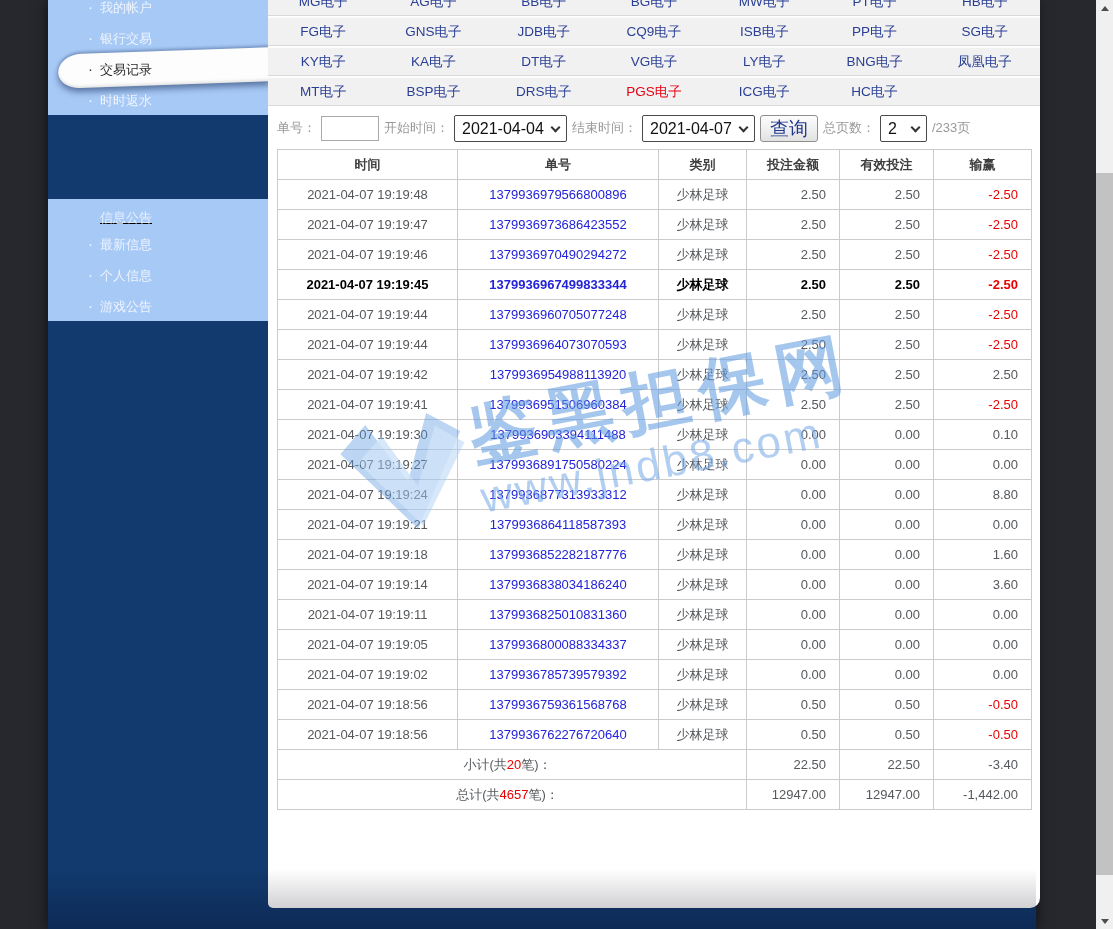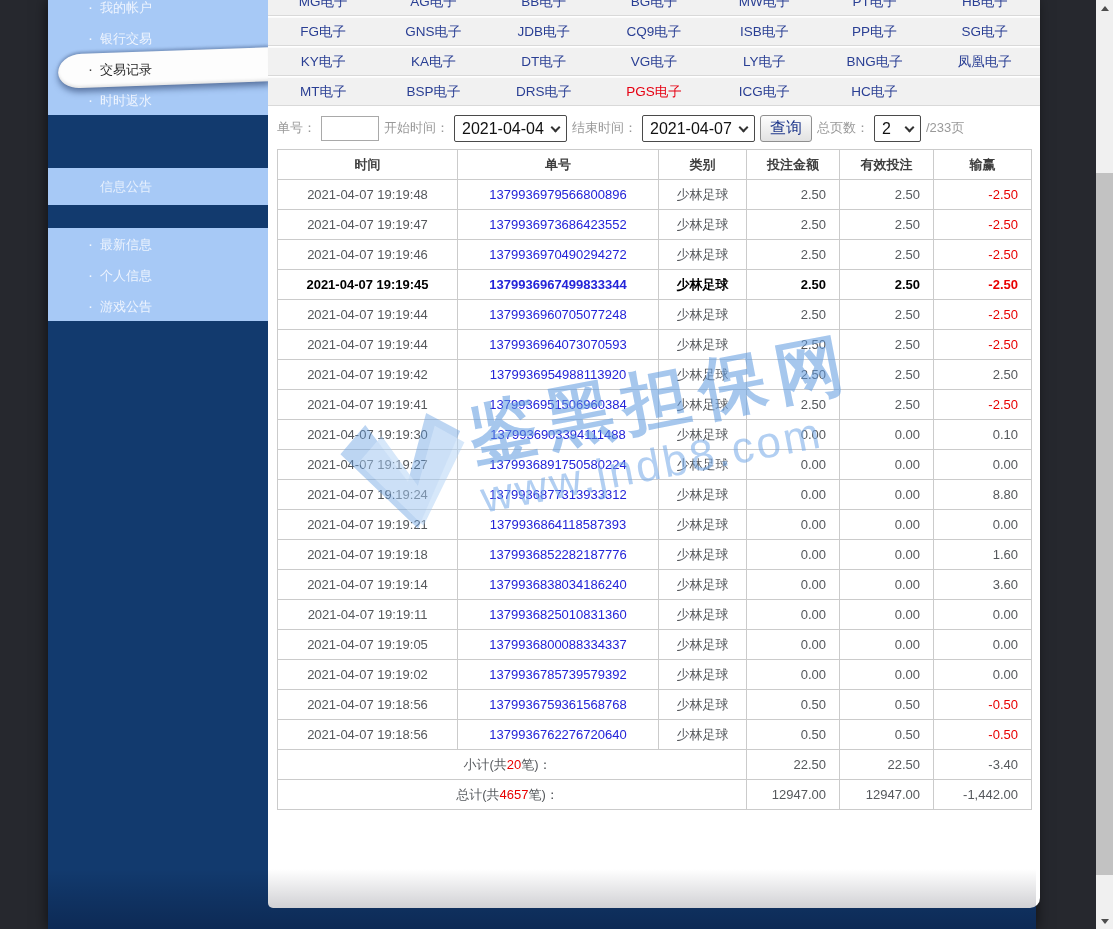--- a/index.html
+++ b/index.html
@@ -16,22 +16,22 @@
   }
   .app::after{
     content:""; position:absolute; left:0; right:0; bottom:0; height:60px;
     background:linear-gradient(to bottom, rgba(0,0,0,0), rgba(0,0,20,.28));
     pointer-events:none;
   }
   
   .sidebar { position:absolute; left:0; top:0; width:220px; height:100%; }
   .menu-block { background:#a7c9f6; }
   .block1 { position:absolute; top:-9px; left:0; right:0; }
-  .block-header { position:absolute; top:168px; left:0; right:0; height:37px;
-                  background:#a7c9f6; line-height:37px; }
+  .block-header { position:absolute; top:199px; left:0; right:0; height:37px;
+                  background:#a7c9f6; line-height:37px;text-decoration:underline; }
   .block2 { position:absolute; top:228px; left:0; right:0; }
   .side-item { position:relative; height:31px; line-height:31px; padding-left:40px;
                font-size:13px; color:#eef4fe; cursor:pointer; white-space:nowrap; }
   .side-item .dot { display:inline-block; width:12px; color:#f4f8ff; font-size:15px; }
   .section-title { padding-left:52px; font-size:13px; color:#e7f0fd; }
   .side-item.active { color:#2b2b2b; }
   .side-item.active .swoosh {
     position:absolute; left:10px; right:-2px; top:-2px; bottom:-1px;
     background:#fdfdfd;
     border-radius:34px 2px 2px 30px / 26px 2px 2px 22px;
@@ -64,21 +64,21 @@
     appearance:none; -webkit-appearance:none; -moz-appearance:none;
     height:27px; border:1px solid #4a4a4a; border-radius:2px; background:#fff;
     font-size:16px; color:#111; padding:2px 22px 2px 7px;
     font-family:"Liberation Sans","DejaVu Sans",sans-serif;
   }
   .chev { position:absolute; right:8px; top:9px; width:7px; height:7px;
           border-right:2px solid #333; border-bottom:2px solid #333;
           transform:rotate(45deg); pointer-events:none; }
   .query-btn {
     height:27px; padding:0 9px; border:1px solid #8f8f8f; border-radius:3px;
-    background:linear-gradient(#fdfdfd,#e2e2e2); color:#20398c; font-size:16px;
+    background:linear-gradient(#fdfdfd,#e2e2e2); color:#20398c; font-size:19px;
     cursor:pointer; font-family:Liberation Mono, monospace;
   }
   .pages-total { color:#999; }
   
   table.bet { margin-left:9px; border-collapse:collapse; font-size:13px; table-layout:fixed; width:754px; }
   table.bet th, table.bet td { border:1px solid #cbcbcb; height:30px; }
   table.bet th { color:#3f3f3f; font-weight:600; text-align:center; background:#fff;margin-top:40px; }
   table.bet td { color:#55585c; text-align:center; background:transparent; }
   td.num { text-align:right !important; padding-right:13px; }
   a.order-link { color:#2323d8; text-decoration:none; cursor:pointer; }

